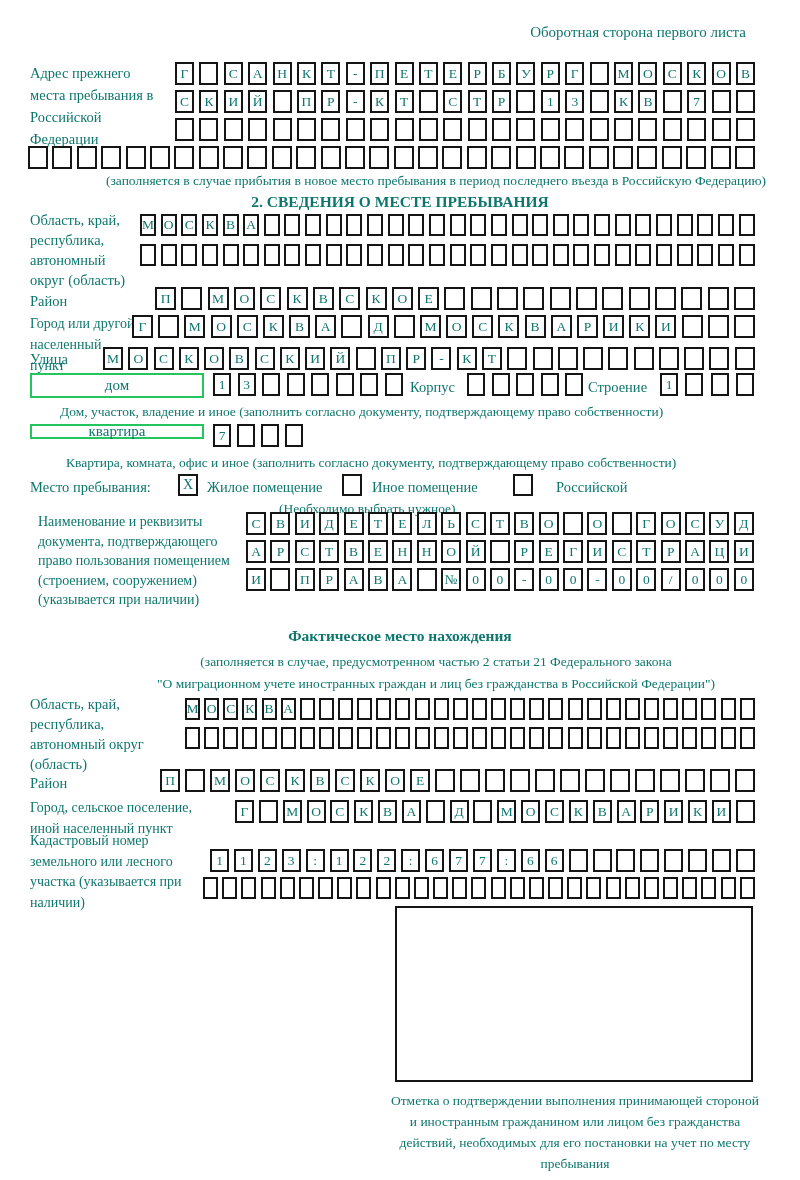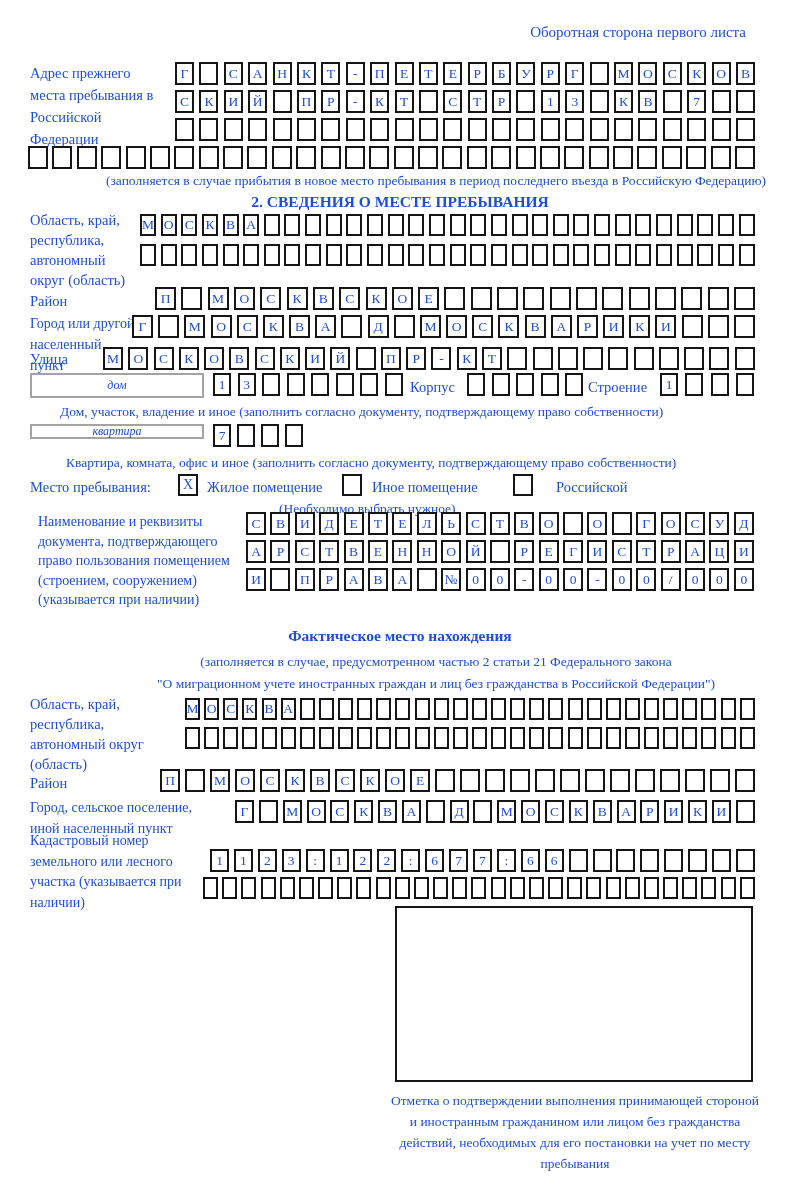--- a/index.html
+++ b/index.html
@@ -1,39 +1,39 @@
 <!DOCTYPE html>
 <html><head>
 <meta charset="utf-8">
 <style>
   html,body{margin:0;padding:0;background:#fff;}
   #page{
     position:relative;width:800px;height:1180px;background:#ffffff;
-    font-family:"Liberation Serif", serif;color:#1d4ed8;overflow:hidden;
+    font-family:"Liberation Serif", serif;color:#0f766e;overflow:hidden;
   }
   .abs{position:absolute;}
   .label{font-size:14.5px;line-height:22px;}
   .small{font-size:13.5px;line-height:18px;padding-left:36px;}
   .title{font-weight:bold;font-size:15.5px;}
   .center{left:0;width:800px;text-align:center;}
   .row{position:absolute;display:flex;justify-content:space-between;}
   .cell{
     height:23px;border:2px solid #151515;box-sizing:border-box;background:#fff;
     display:flex;align-items:center;justify-content:center;
     font-size:13.5px;font-family:"Liberation Serif", serif;flex:0 0 auto;
   }
   .w15 .cell{width:15px;height:22px;}
   .w16 .cell{width:16px;height:22px;}
   .w18 .cell{width:18px;}
   .w19 .cell{width:19px;}
   .w20 .cell{width:20px;}
   .w21 .cell{width:21px;}
   .widebox{
-    position:absolute;border:2px solid #a3a3a3;box-sizing:border-box;background:#fff;
-    display:flex;align-items:center;justify-content:center;font-size:12px;font-style:italic;
+    position:absolute;border:2px solid #22c55e;box-sizing:border-box;background:#fff;
+    display:flex;align-items:center;justify-content:center;font-size:15px;
   }
   .cb{position:absolute;width:20px;height:22px;border:2px solid #151515;box-sizing:border-box;
       display:flex;align-items:center;justify-content:center;font-size:14px;}
 
   #header-note{top:24px;right:54px;font-size:15px;}
 
   #prev-label{left:30px;top:62px;width:138px;}
   #r-prev1{left:175px;top:62px;width:580px;}
   #r-prev2{left:175px;top:90px;width:580px;}
   #r-prev3{left:175px;top:118px;width:580px;}

